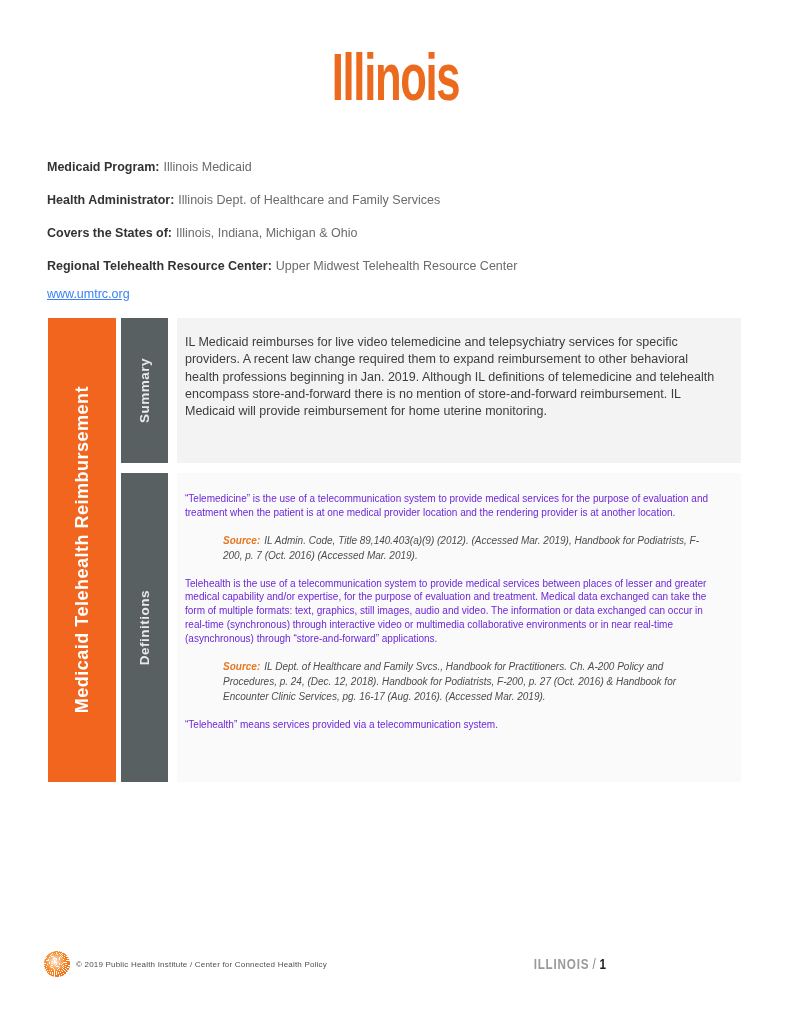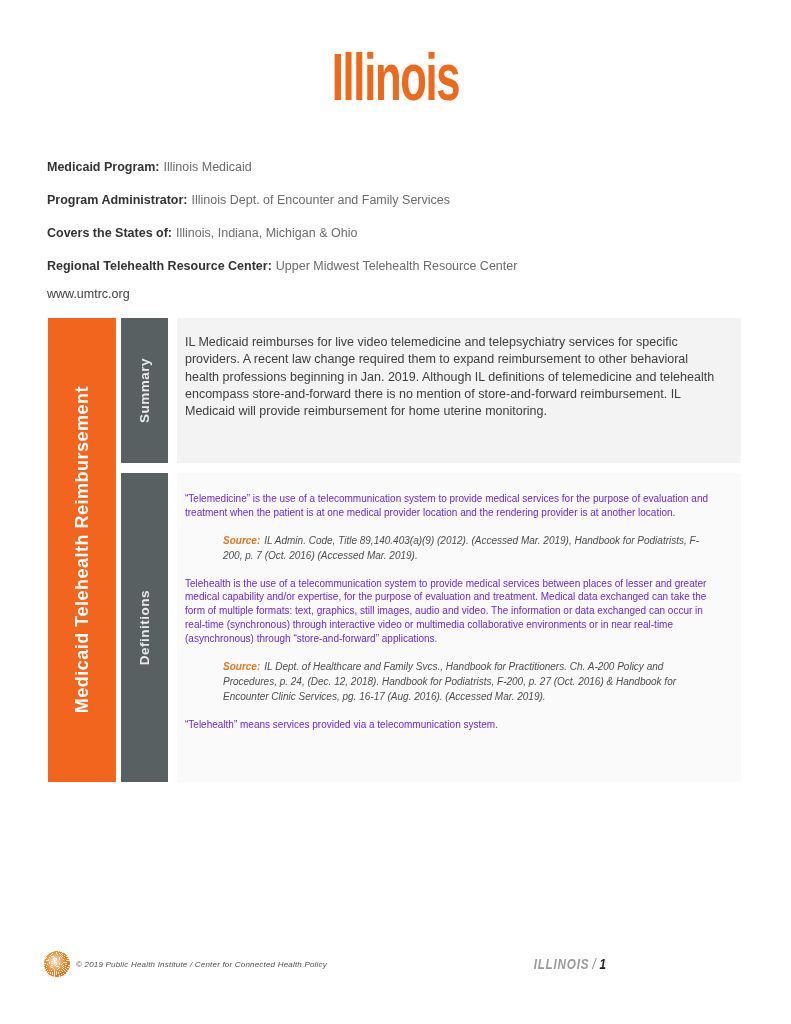--- a/index.html
+++ b/index.html
@@ -19,21 +19,21 @@
     color: #EC6A1E; letter-spacing: -2px;
     transform: scaleX(0.66); transform-origin: 50% 50%;
   }
 
   
   .info { position: absolute; left: 47px; top: 148px; }
   .info-line { font-size: 12.5px; line-height: 27px; color: #6b6b6b; white-space: nowrap; margin-top: 6px; }
   .info-line .lbl { font-weight: bold; color: #333333; margin-right: 4px; }
   .link {
     display: inline-block; margin-top: 7px;
-    font-size: 12.5px; color: #404040; cursor: pointer;
+    font-size: 12.5px; color: #3b82f6; text-decoration: underline; cursor: pointer;
   }
 
   
   .matrix { position: absolute; left: 48px; top: 318px; width: 693px; height: 464px; display: flex; }
   .cat-bar {
     width: 68px; height: 464px; background: #F1651E; flex: none;
     display: flex; align-items: center; justify-content: center;
   }
   .gap-col-a { width: 5px; flex: none; }
   .gap-col-b { width: 9px; flex: none; }
@@ -58,21 +58,21 @@
 
   .body-text { font-size: 12.5px; line-height: 1.38; color: #3d3d3d; }
   .def-para { font-size: 10px; line-height: 1.38; color: #6d28d9; margin-bottom: 13px; }
   .source-para {
     margin: 0 8px 14px 38px; font-size: 10px; line-height: 1.5;
     font-style: italic; color: #4d4d4d;
   }
   .src-label { color: #E87722; font-weight: bold; margin-right: 4px; }
 
   
-  .footer { position: absolute; left: 0; top: 950px; width: 641px; height: 40px; font-style: italic; }
+  .footer { position: absolute; left: 0; top: 950px; width: 641px; height: 40px; }
   .logo {
     position: absolute; left: 44px; top: 1px; width: 26px; height: 26px; border-radius: 50%;
     background:
       repeating-conic-gradient(from 0deg at 42% 40%, rgba(255,255,255,0.95) 0deg 2.5deg, rgba(255,255,255,0) 2.5deg 9.5deg),
       radial-gradient(circle at 42% 40%, #ffffff 0%, #fbd3a9 12%, #f58220 48%, #e35b12 100%);
   }
   .copyright {
     position: absolute; left: 76px; top: 10px;
     font-size: 8px; color: #4f4f4f; letter-spacing: 0.2px;
   }
@@ -90,21 +90,21 @@
 
 <div class="page">
 
   <h1 class="title">Illinois</h1>
 
   <div class="info">
     <div class="info-line">
       <span class="lbl">Medicaid Program:</span><span class="val">Illinois Medicaid</span>
     </div>
     <div class="info-line">
-      <span class="lbl">Program Administrator:</span><span class="val">Illinois Dept. of Encounter and Family Services</span>
+      <span class="lbl">Health Administrator:</span><span class="val">Illinois Dept. of Healthcare and Family Services</span>
     </div>
     <div class="info-line">
       <span class="lbl">Covers the States of:</span><span class="val">Illinois, Indiana, Michigan &amp; Ohio</span>
     </div>
     <div class="info-line">
       <span class="lbl">Regional Telehealth Resource Center:</span><span class="val">Upper Midwest Telehealth Resource Center</span>
     </div>
     <a class="link">www.umtrc.org</a>
   </div>
 

